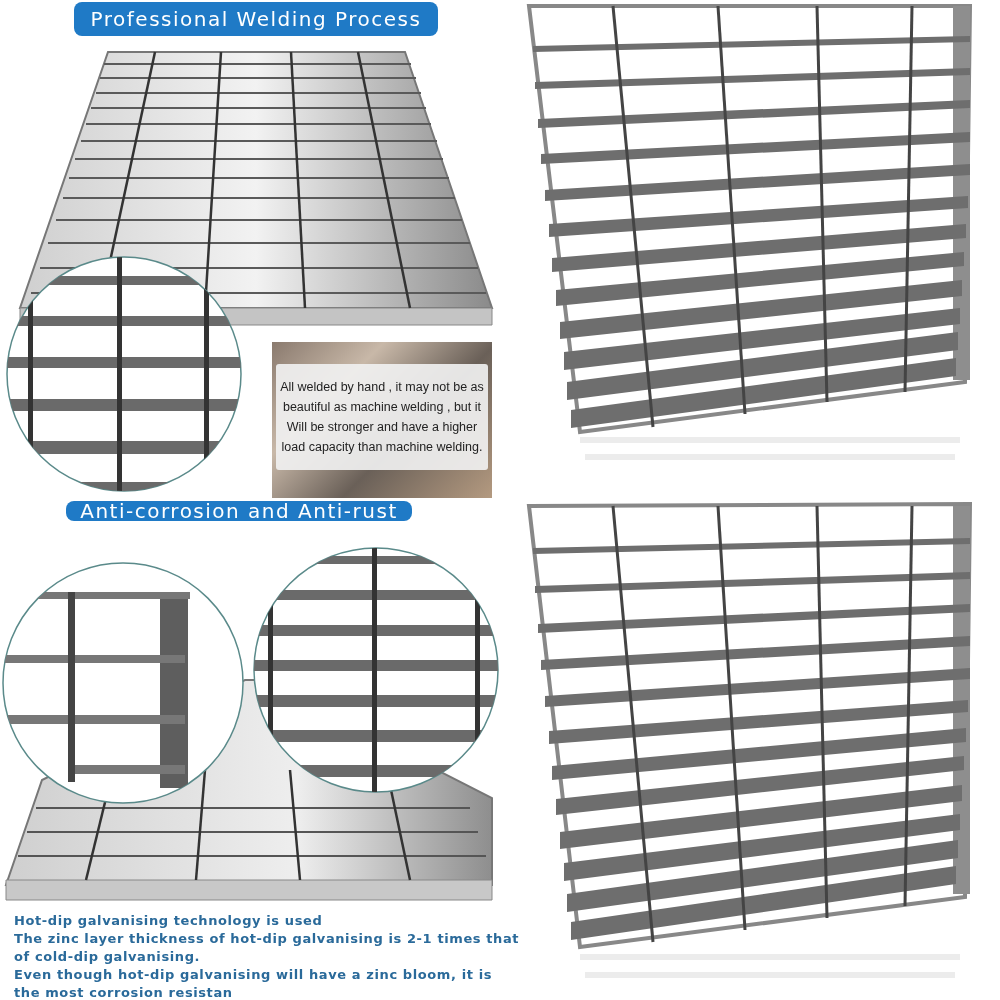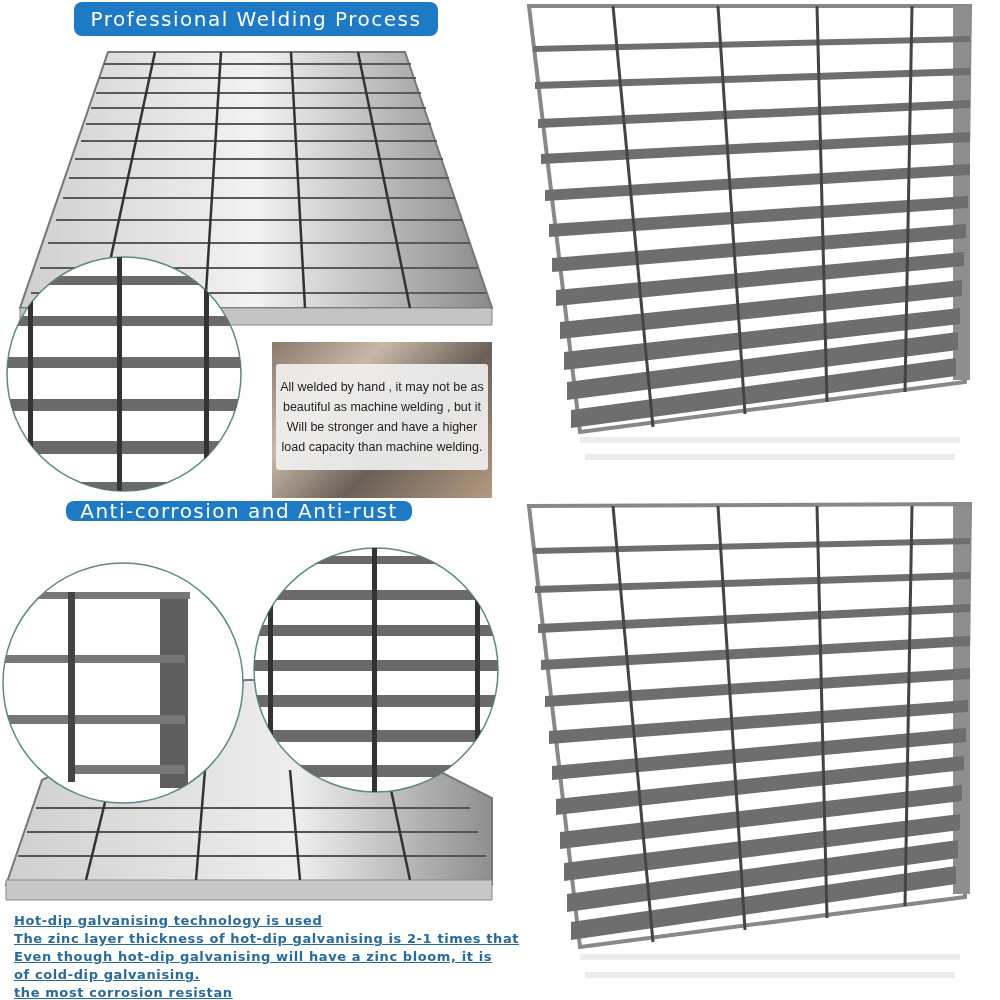--- a/index.html
+++ b/index.html
@@ -3,21 +3,21 @@
 <meta charset="utf-8">
 <style>
   html,body{margin:0;padding:0;background:#fff;}
   body{width:1000px;height:1000px;position:relative;overflow:hidden;font-family:"DejaVu Sans",sans-serif;}
   .banner{position:absolute;background:#1f7ac6;border-radius:8px;color:#fff;display:flex;align-items:center;justify-content:center;letter-spacing:1.5px;font-size:20px;}
   .callout{position:absolute;left:272px;top:342px;width:220px;height:156px;border-radius:0;overflow:hidden;
     background:linear-gradient(135deg,#8a7a6e 0%,#c8b8a8 30%,#6a6058 60%,#b49a80 100%);}
   .callout-inner{position:absolute;left:4px;right:4px;top:22px;bottom:28px;background:rgba(240,240,240,0.92);border-radius:3px;
     display:flex;align-items:center;justify-content:center;text-align:center;font-family:"Liberation Sans",sans-serif;font-size:12.5px;line-height:20px;color:#222;padding:0 4px;}
   .desc{position:absolute;left:14px;top:912px;width:490px;color:#2a6a9a;font-size:13px;line-height:18px;letter-spacing:0.6px;font-weight:bold;}
-  .desc div{white-space:nowrap;text-decoration:underline;}
+  .desc div{white-space:nowrap;}
   svg{position:absolute;}
 </style>
 </head>
 <body>
 
 <div class="banner" style="left:74px;top:2px;width:364px;height:34px;">
   <span>Professional Welding Process</span>
 </div>
 
 <svg style="left:0;top:40px" width="500" height="300" viewBox="0 0 500 300">
@@ -188,16 +188,16 @@
   </g>
   <g opacity="0.15" fill="#888">
     <rect x="55" y="452" width="380" height="6"></rect>
       <rect x="60" y="470" width="370" height="6"></rect>
   </g>
 </svg>
 
 <div class="desc">
   <div>Hot-dip galvanising technology is used</div>
   <div>The zinc layer thickness of hot-dip galvanising is 2-1 times that</div>
+  <div>of cold-dip galvanising.</div>
   <div>Even though hot-dip galvanising will have a zinc bloom, it is</div>
-  <div>of cold-dip galvanising.</div>
   <div>the most corrosion resistan</div>
 </div>
 
 </body></html>

